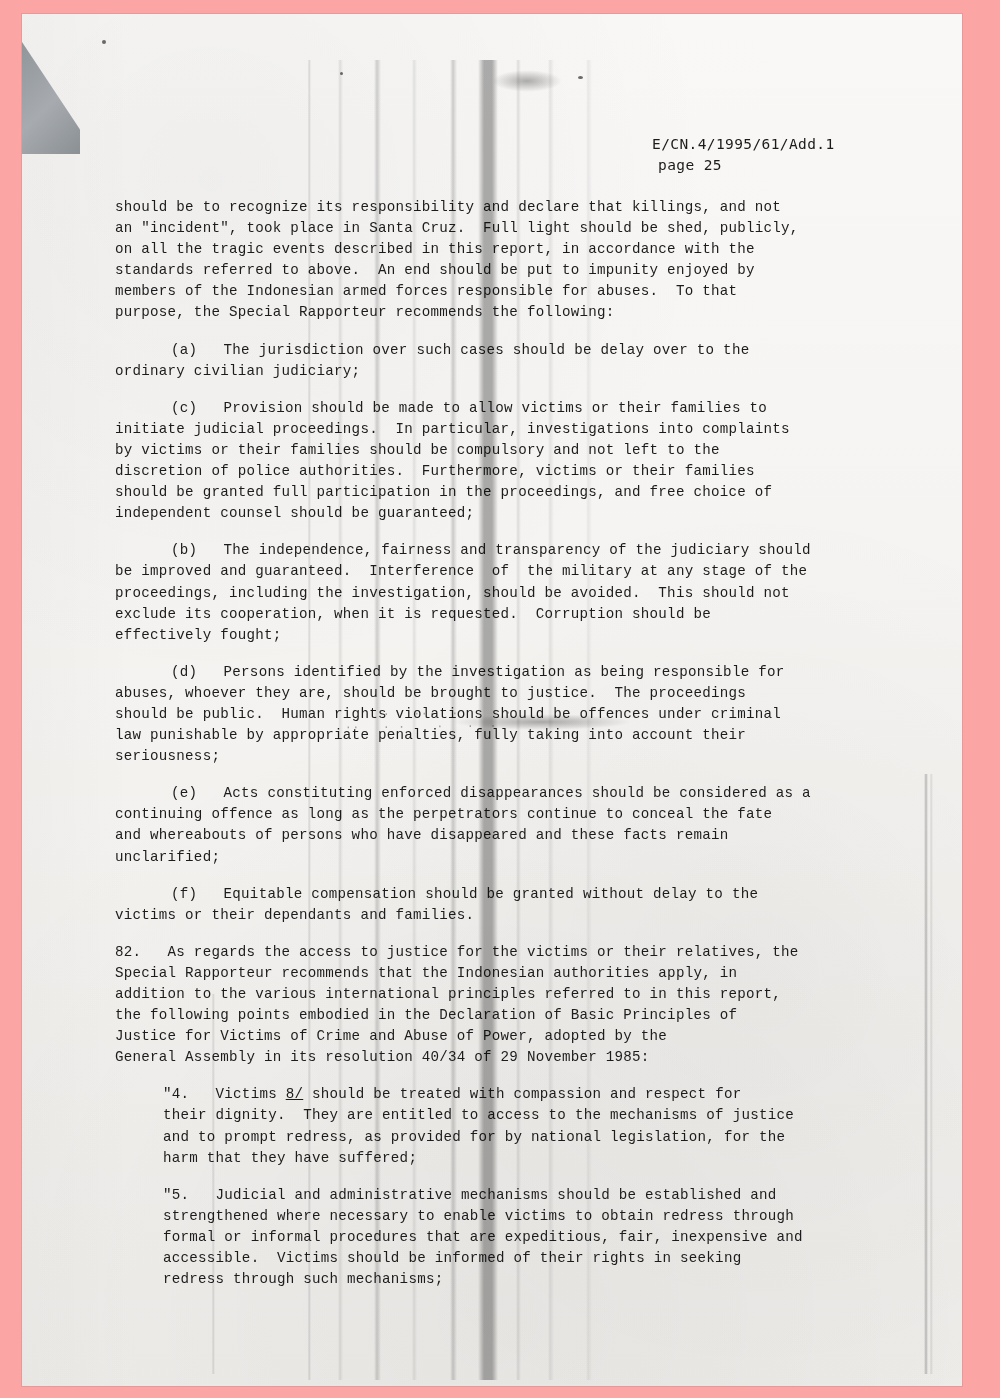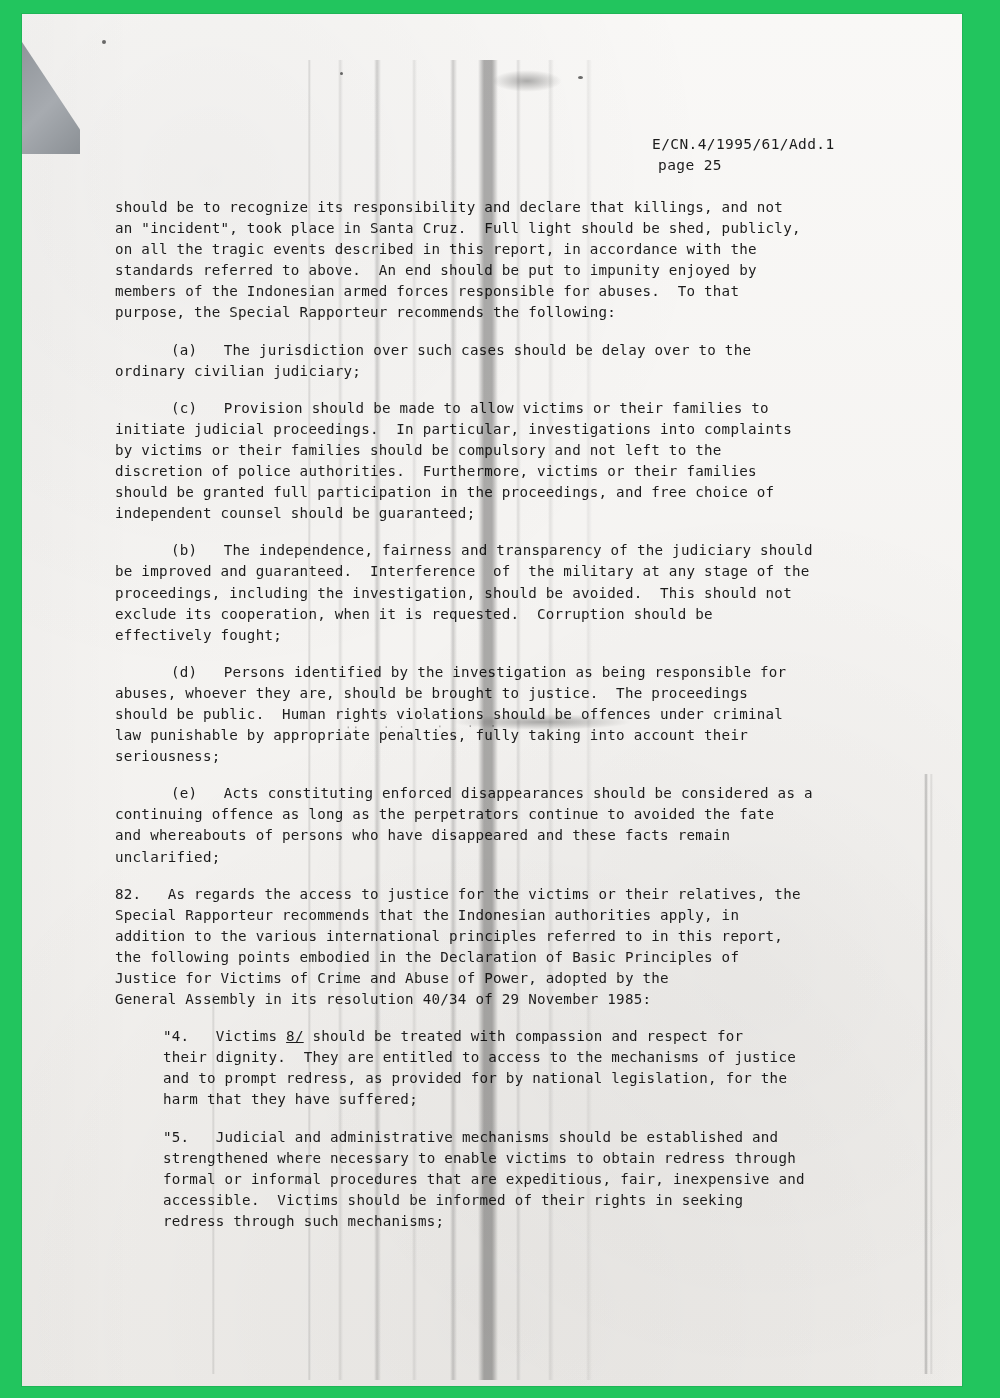--- a/index.html
+++ b/index.html
@@ -11,21 +11,21 @@
     width: 1000px;
     height: 1398px;
     overflow: hidden;
     font-family: "DejaVu Sans Mono", monospace;
   }
   .page-frame {
     position: absolute;
     left: 0; top: 0;
     width: 1000px;
     height: 1398px;
-    background: #22c55e;
+    background: #fca5a5;
   }
   
   .sheet {
     position: absolute;
     left: 22px;
     top: 14px;
     width: 940px;
     height: 1372px;
     background: #f3f1ee;
     box-shadow: 0 0 0 1px rgba(0,0,0,0.08);
@@ -134,20 +134,21 @@
     top: 183px;
     width: 760px;
     font-size: 14.2px;
     line-height: 21.1px;
     color: #1c1c1c;
     letter-spacing: 0.25px;
   }
   .para {
     margin: 0 0 16px 0;
     white-space: pre-wrap;
+    font-family: Liberation Mono, monospace;
   }
   .para.indent-hang {
     text-indent: 56px;
   }
   .para.quote {
     margin-left: 48px;
     text-indent: 0;
   }
   .u { text-decoration: underline; }
   
@@ -208,24 +209,26 @@
 exclude its cooperation, when it is requested.  Corruption should be
 effectively fought;</p>
 
         <p class="para indent-hang">(d)   Persons identified by the investigation as being responsible for
 abuses, whoever they are, should be brought to justice.  The proceedings
 should be public.  Human rights violations should be offences under criminal
 law punishable by appropriate penalties, fully taking into account their
 seriousness;</p>
 
         <p class="para indent-hang">(e)   Acts constituting enforced disappearances should be considered as a
-continuing offence as long as the perpetrators continue to avoided the fate
+continuing offence as long as the perpetrators continue to conceal the fate
 and whereabouts of persons who have disappeared and these facts remain
 unclarified;</p>
 
+        <p class="para indent-hang">(f)   Equitable compensation should be granted without delay to the
+victims or their dependants and families.</p>
 
         <p class="para">82.   As regards the access to justice for the victims or their relatives, the
 Special Rapporteur recommends that the Indonesian authorities apply, in
 addition to the various international principles referred to in this report,
 the following points embodied in the Declaration of Basic Principles of
 Justice for Victims of Crime and Abuse of Power, adopted by the
 General Assembly in its resolution 40/34 of 29 November 1985:</p>
 
         <p class="para quote"><span>"4.   Victims </span><span class="u">8/</span><span> should be treated with compassion and respect for
 their dignity.  They are entitled to access to the mechanisms of justice

